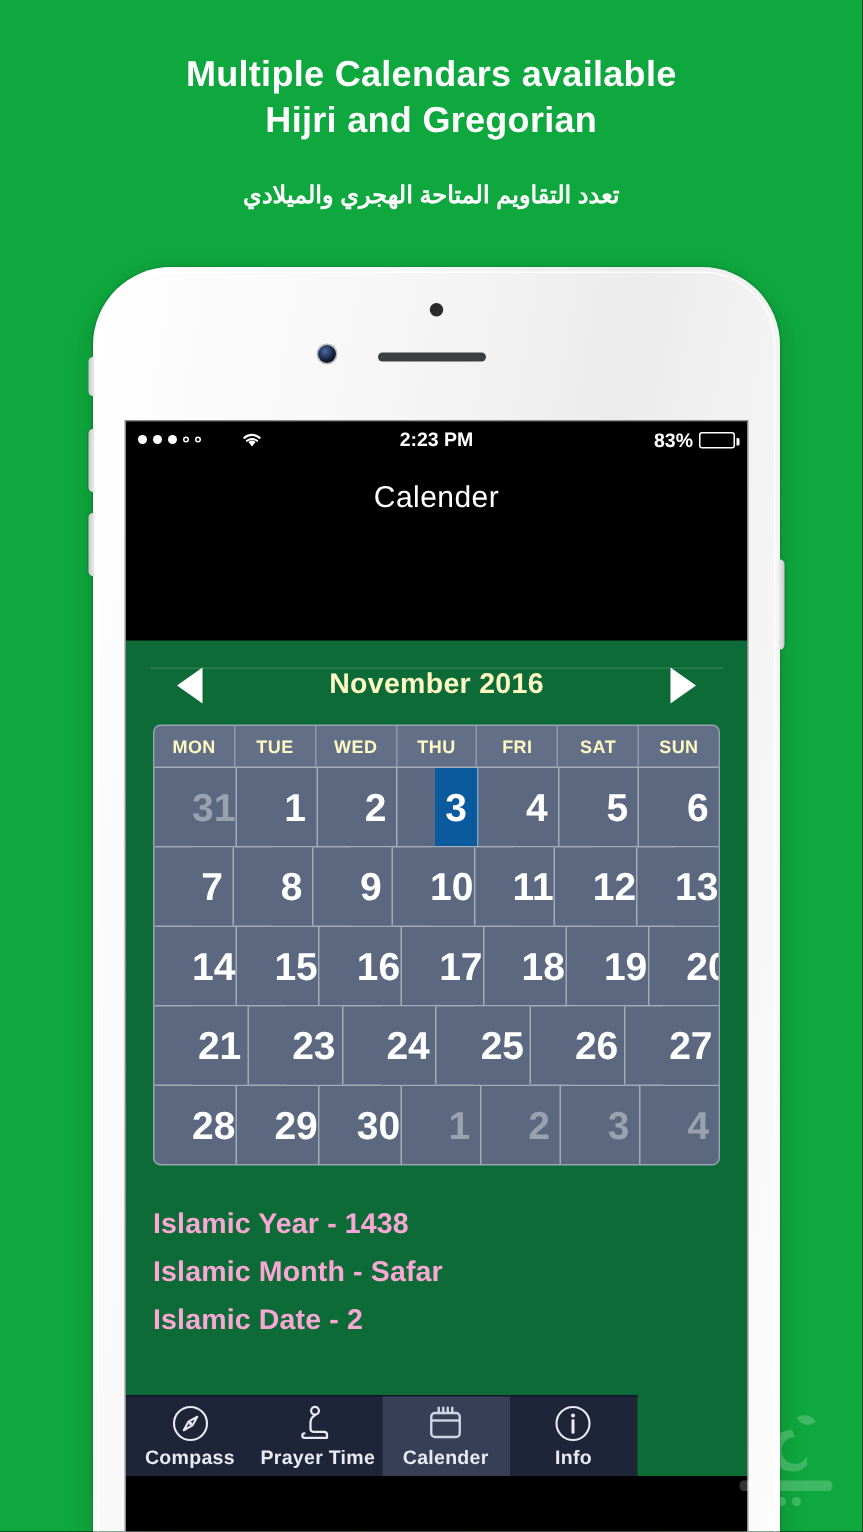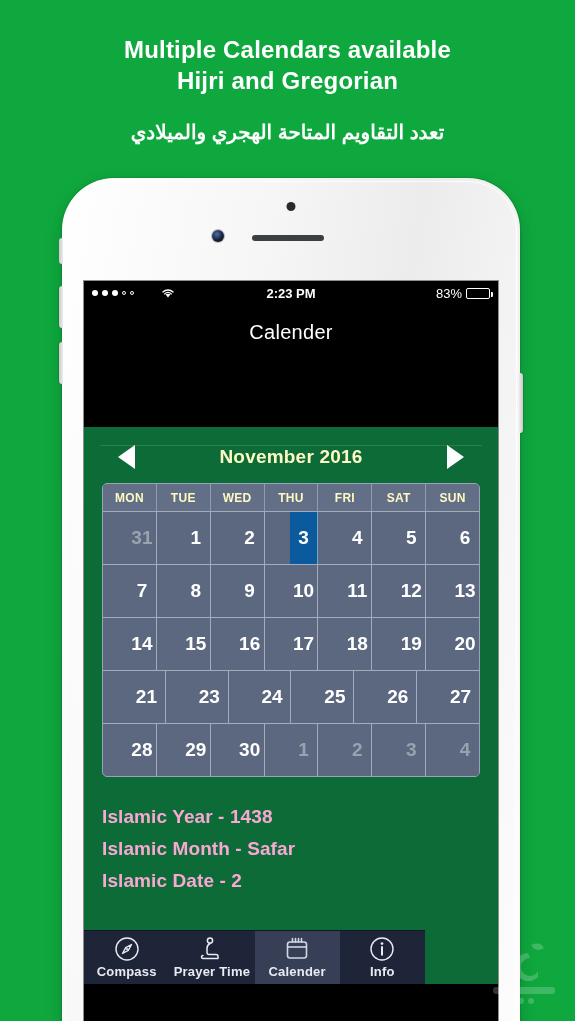--- a/index.html
+++ b/index.html
@@ -14,21 +14,21 @@
   .promo {
     position:absolute; top:0; left:0; width:575px; height:175px;
     text-align:center; color:#ffffff;
   }
   .promo-line {
     font-size:24px; font-weight:bold; line-height:31px;
     letter-spacing:0.2px;
   }
   .promo-en { padding-top:34px; }
   .promo-ar {
-    font-size:20px; font-weight:bold; direction:rtl;
+    font-size:16px; font-weight:bold; direction:rtl;
     padding-top:24px; letter-spacing:0px;
   }
 
   
   .phone {
     position:absolute; left:62px; top:178px;
     width:458px; height:860px;
     background:linear-gradient(100deg,#ffffff 0%,#f6f6f6 35%,#ececec 60%,#fdfdfd 100%);
     border-radius:52px 52px 0 0;
     box-shadow:0 0 2px rgba(0,0,0,0.30), 0 6px 18px rgba(0,0,0,0.18);
@@ -95,21 +95,21 @@
   .sig-dots i { width:6px; height:6px; border-radius:50%; display:block; }
   .sig-dots i.on { background:#fff; }
   .sig-dots i.off { background:transparent; border:1px solid #fff; width:4px; height:4px; }
   .wifi { margin-left:26px; position:relative; width:16px; height:12px; }
   .wifi svg { display:block; }
   .clock {
     position:absolute; left:50%; top:50%; transform:translate(-50%,-50%);
     font-size:13px; font-weight:bold;
   }
   .batt-wrap { margin-left:auto; display:flex; align-items:center; gap:4px; }
-  .batt-pct { font-size:13px; font-weight:normal; }
+  .batt-pct { font-size:13px; font-weight:bold; }
   .batt {
     width:24px; height:11px; border:1px solid #fff; border-radius:2px;
     position:relative; padding:1px;
   }
   .batt:after{
     content:""; position:absolute; right:-4px; top:3px;
     width:2px; height:5px; background:#fff; border-radius:0 1px 1px 0;
   }
   .batt-fill { height:100%; background:#fff; border-radius:1px; }
 
@@ -156,21 +156,21 @@
   .cal-head div {
     flex:1; text-align:center; color:#fef9c3;
     font-size:12px; font-weight:bold; padding:7px 0 6px 0;
     letter-spacing:0.3px;
     border-right:1px solid rgba(255,255,255,0.30);
   }
   .cal-head div:last-child { border-right:none; }
   .cal-row { display:flex; border-top:1px solid rgba(255,255,255,0.45); }
   .cal-cell {
     flex:1; height:52px; display:flex; align-items:center; justify-content:center;
-    color:#ffffff; font-size:19px; font-weight:bold;
+    color:#ffffff; font-size:26px; font-weight:bold;
     background:#5b6880;
     border-right:1px solid rgba(255,255,255,0.45);
     cursor:pointer;
     margin-left:25px;
   }
   .cal-cell:last-child { border-right:none; }
   .cal-cell.muted { color:#9aa2ae; font-weight:bold; }
   .cal-cell.sel { background:#0b5a9e; }
 
   

